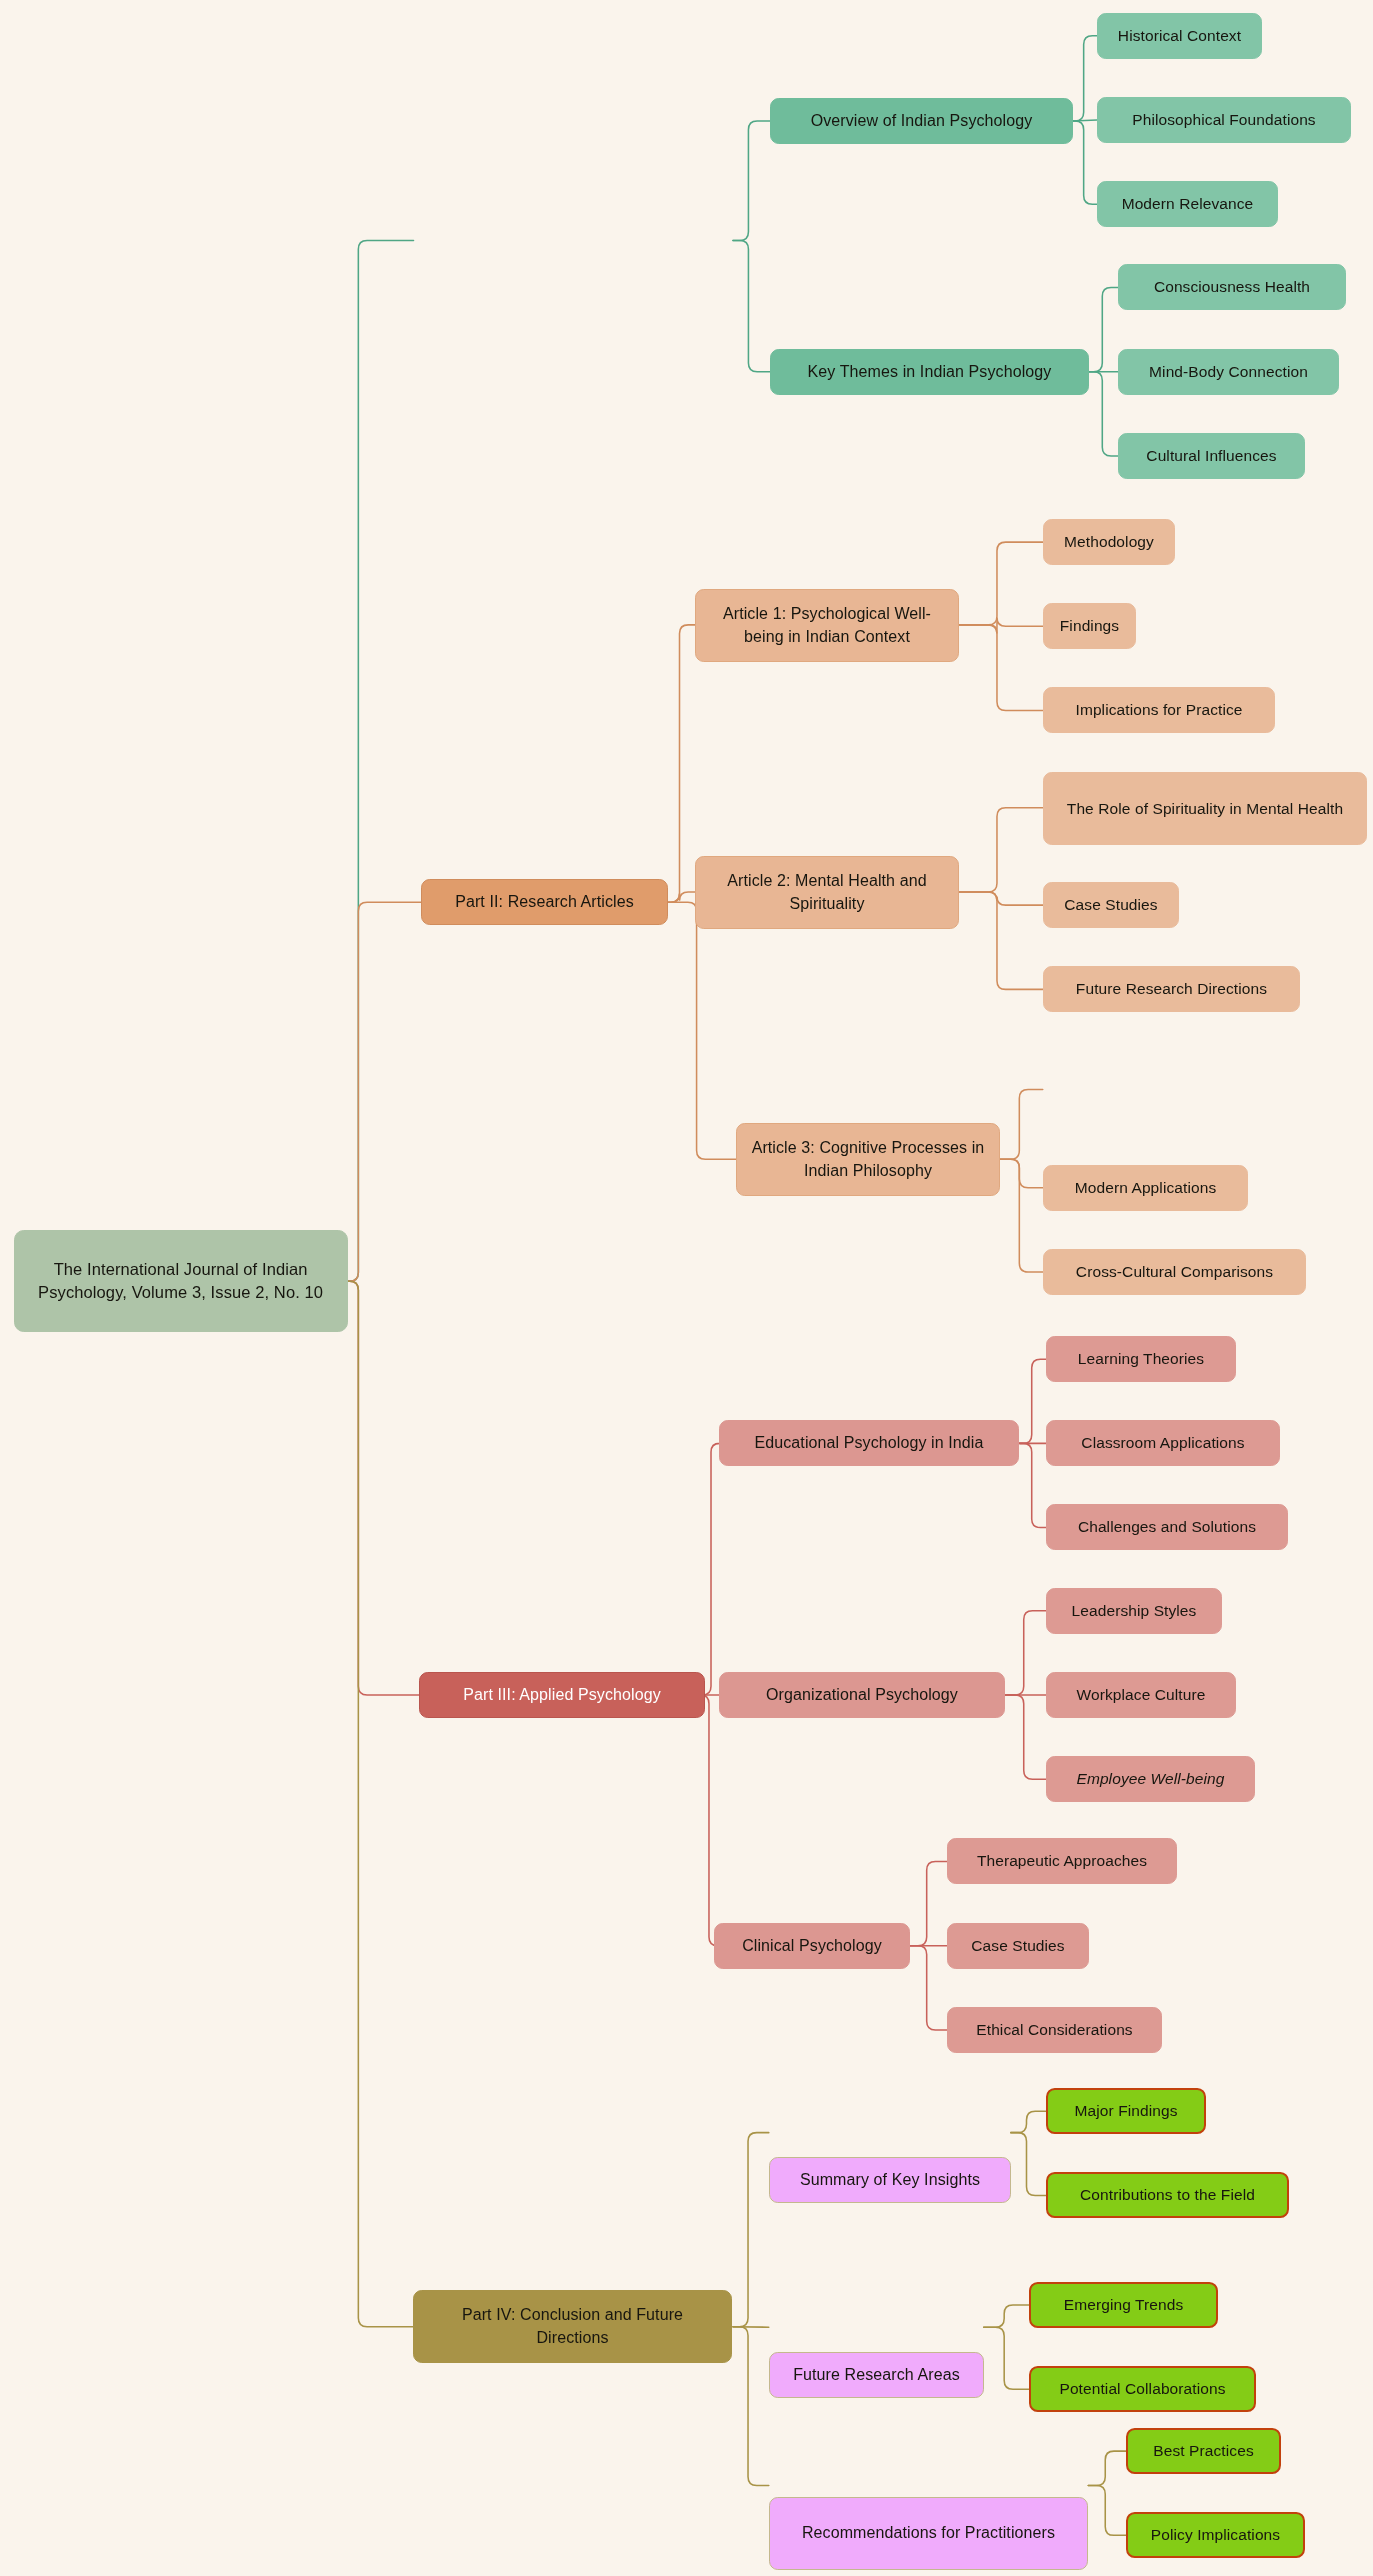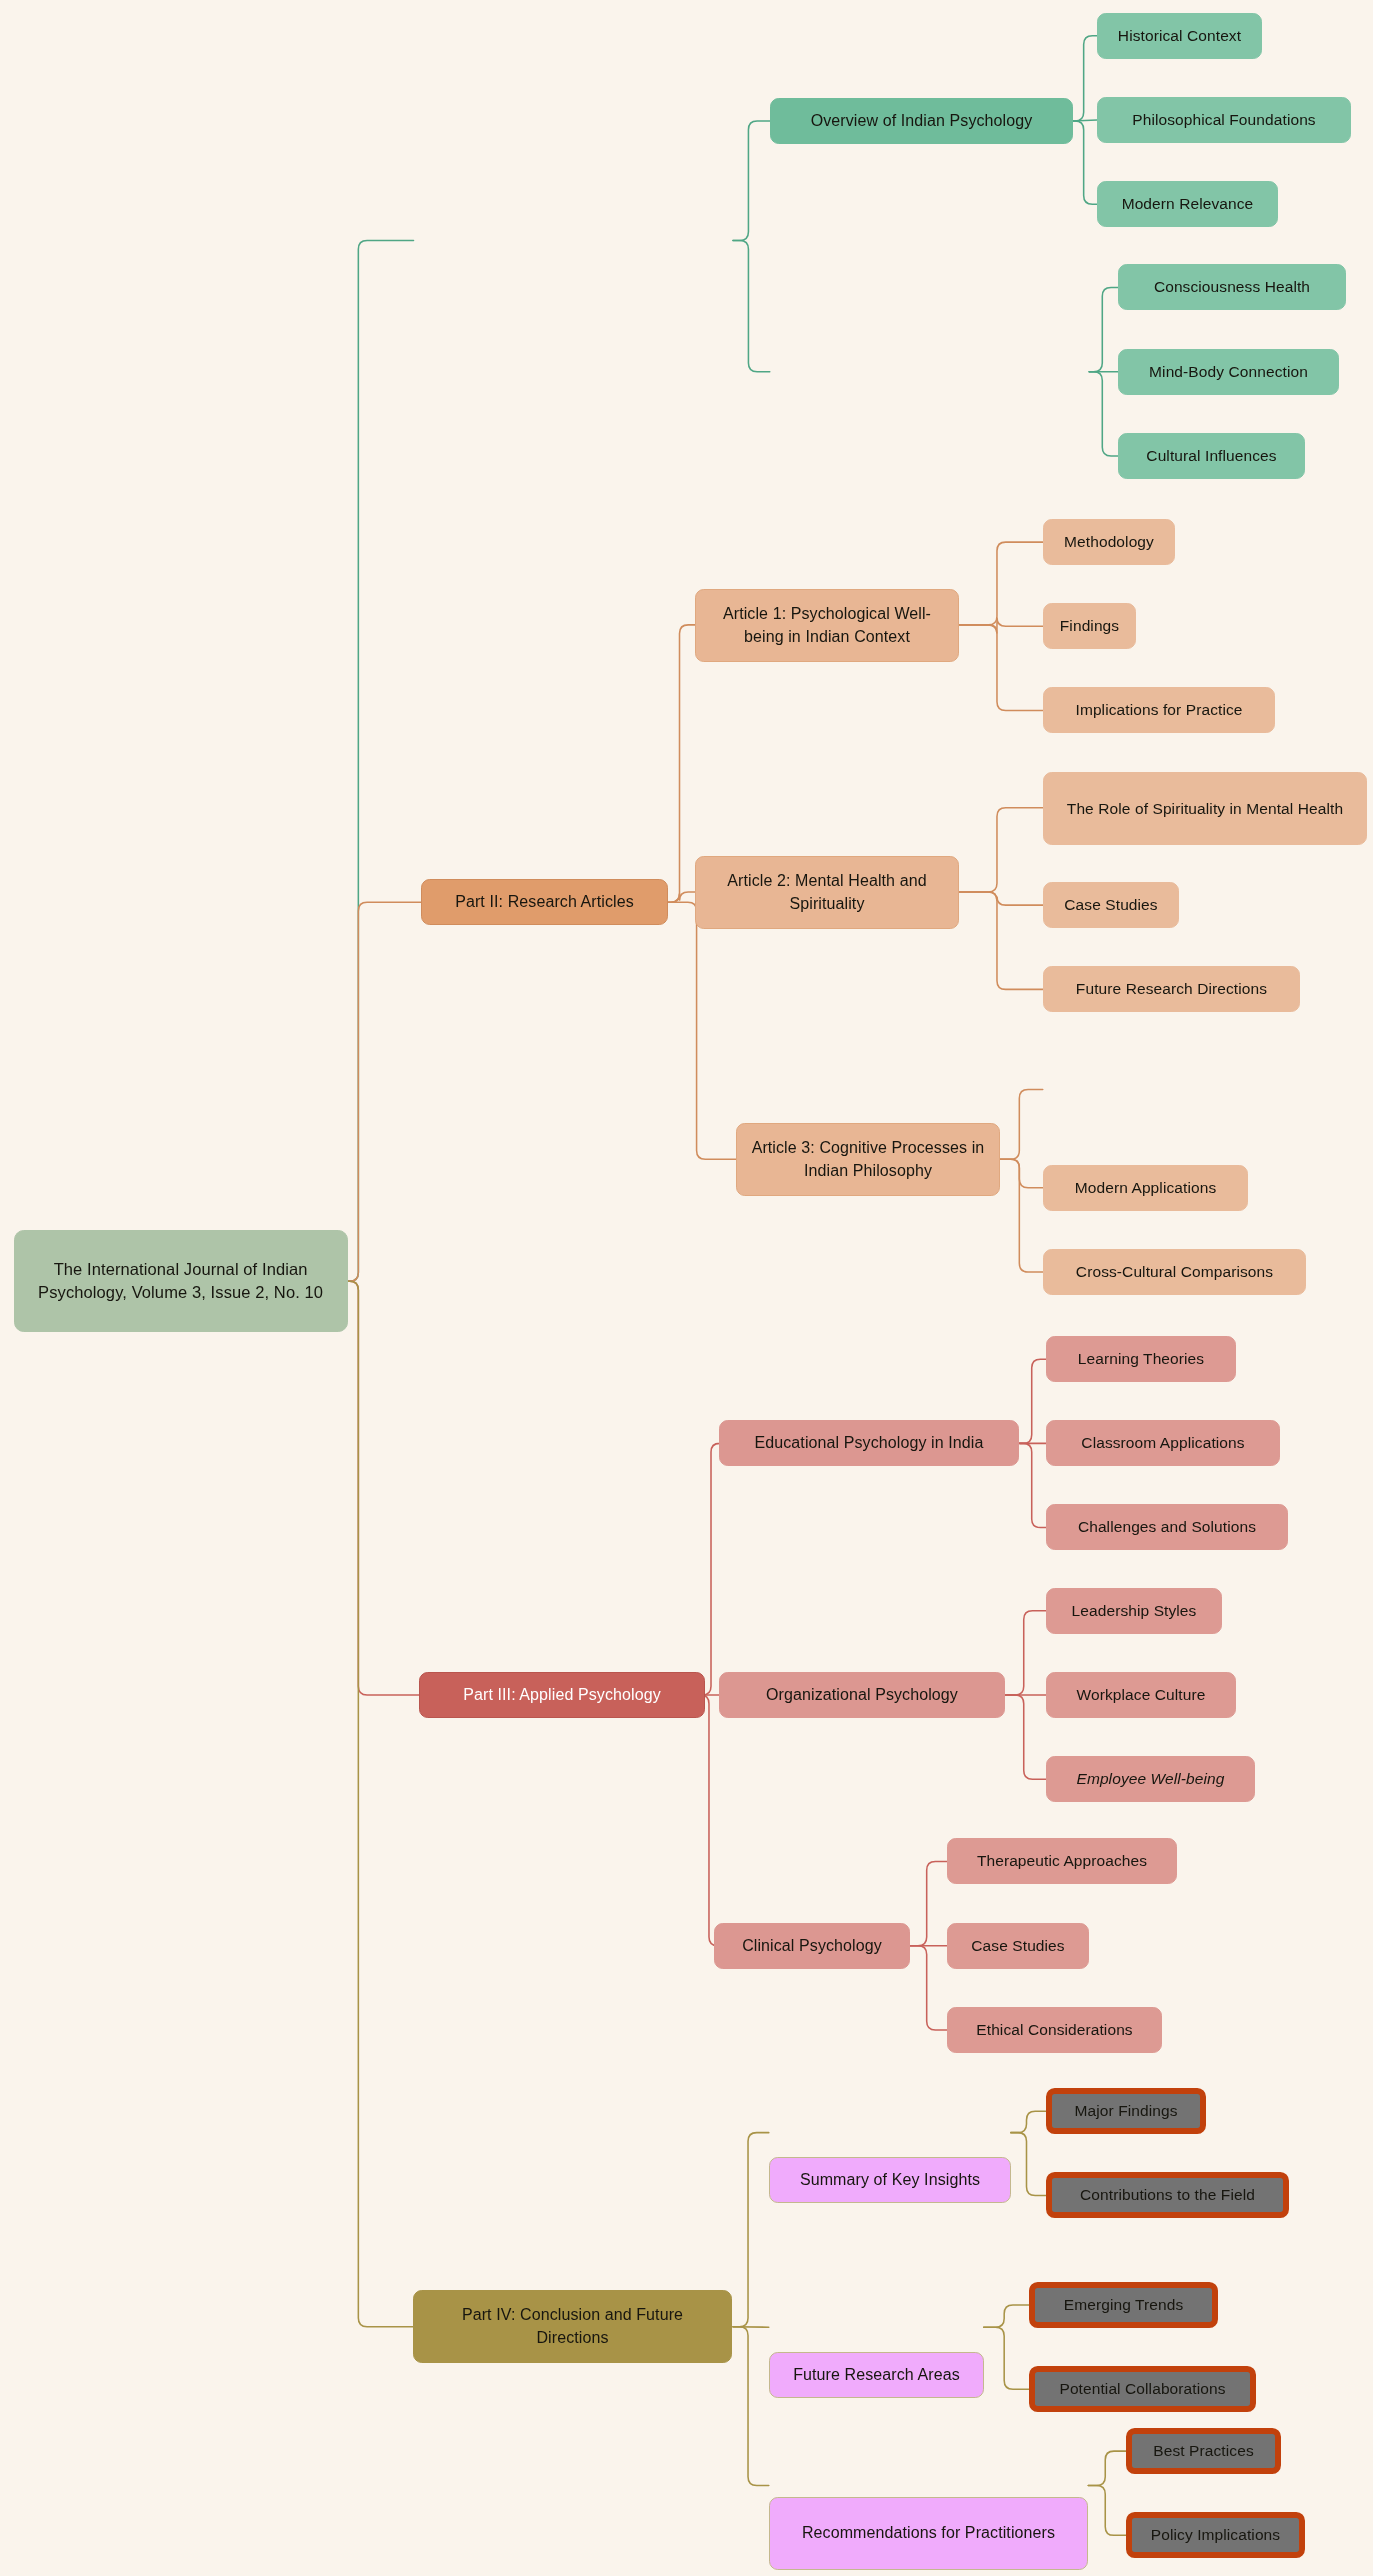--- a/index.html
+++ b/index.html
@@ -41,21 +41,21 @@
   .o1{background:#e09c6b;border:1px solid #d08c5c;}
   .o2{background:#e8b694;border:1px solid #e0a87f;}
   .o3{background:#e9bb9b;border:1px solid #e9bb9b;}
   
   .r1{background:#c8615a;border:1px solid #b9554e;color:#ffffff;}
   .r2{background:#dc9791;border:1px solid #dc9791;}
   .r3{background:#dd9a93;border:1px solid #dd9a93;}
   
   .k1{background:#a89347;border:1px solid #a89347;}
   .k2{background:#f0abfc;border:1px solid #c4b88e;margin-top:48px;}
-  .k3{background:#737373;border:6px solid #c2410c;}
+  .k3{background:#84cc16;border:2px solid #c2410c;}
 </style>
 </head>
 <body>
 
 <div id="mindmap">
   <svg id="edges" viewBox="0 0 1419 2661" xmlns="http://www.w3.org/2000/svg">
       <path d="M 359 1323.5 L 361 1323.5 Q 370 1323.5 370 1314.5 L 370 257.5 Q 370 248.5 379 248.5 L 427 248.5" fill="none" stroke="#4fa685" stroke-width="1.6" stroke-linecap="round"></path>
       <path d="M 757 248.5 L 763.96 248.5 Q 772.96 248.5 772.96 239.5 L 772.96 134 Q 772.96 125 781.96 125 L 795 125" fill="none" stroke="#4fa685" stroke-width="1.6" stroke-linecap="round"></path>
       <path d="M 1108 125 L 1110.25 125 Q 1119.25 125 1119.25 116 L 1119.25 46 Q 1119.25 37 1128.25 37 L 1133 37" fill="none" stroke="#4fa685" stroke-width="1.6" stroke-linecap="round"></path>
       <path d="M 1108 125 L 1133 124" fill="none" stroke="#4fa685" stroke-width="1.6" stroke-linecap="round"></path>
@@ -109,20 +109,23 @@
     </div>
     <div class="node g3 l3" style="left: 1097px; top: 12.6px; width: 165px; height: 46px;">
       <span>Historical Context</span>
     </div>
     <div class="node g3 l3" style="left: 1097px; top: 97px; width: 254px; height: 46px;">
       <span>Philosophical Foundations</span>
     </div>
     <div class="node g3 l3" style="left: 1097px; top: 181px; width: 181px; height: 46px;">
       <span>Modern Relevance</span>
     </div>
+    <div class="node g2 l2" style="left: 770px; top: 349px; width: 319px; height: 46px;">
+      <span>Key Themes in Indian Psychology</span>
+    </div>
     <div class="node g3 l3" style="left: 1118px; top: 264px; width: 228px; height: 46px;">
       <span>Consciousness Health</span>
     </div>
     <div class="node g3 l3" style="left: 1118px; top: 349px; width: 221px; height: 46px;">
       <span>Mind-Body Connection</span>
     </div>
     <div class="node g3 l3" style="left: 1118px; top: 433px; width: 187px; height: 46px;">
       <span>Cultural Influences</span>
     </div>
     <div class="node o1 l1" style="left: 421px; top: 879px; width: 247px; height: 46px;">

